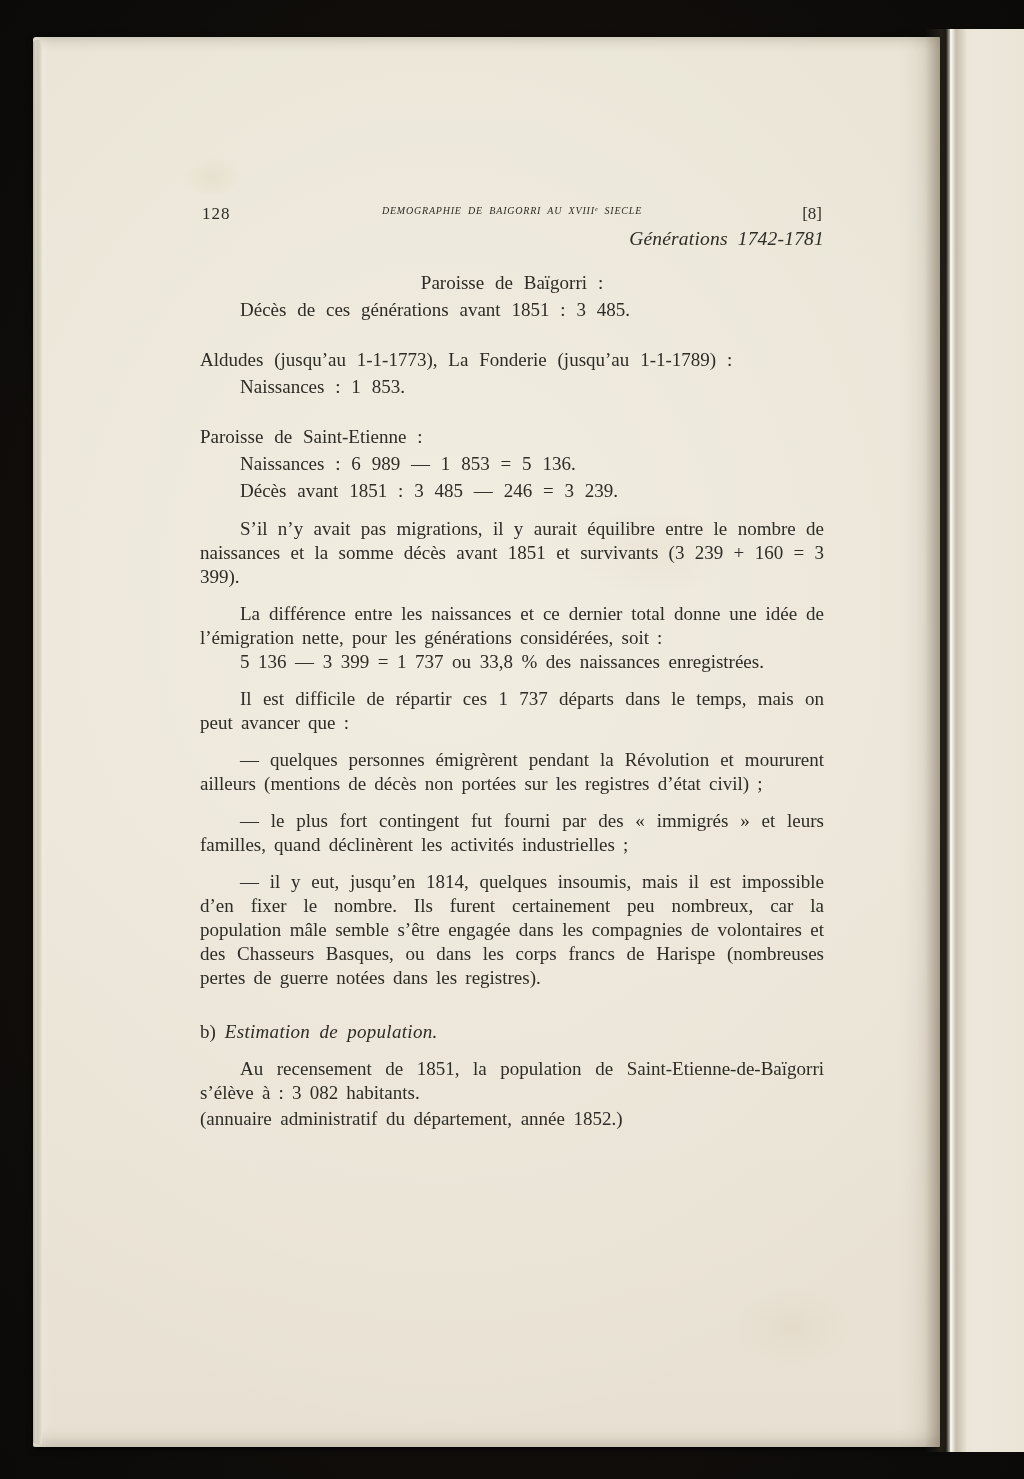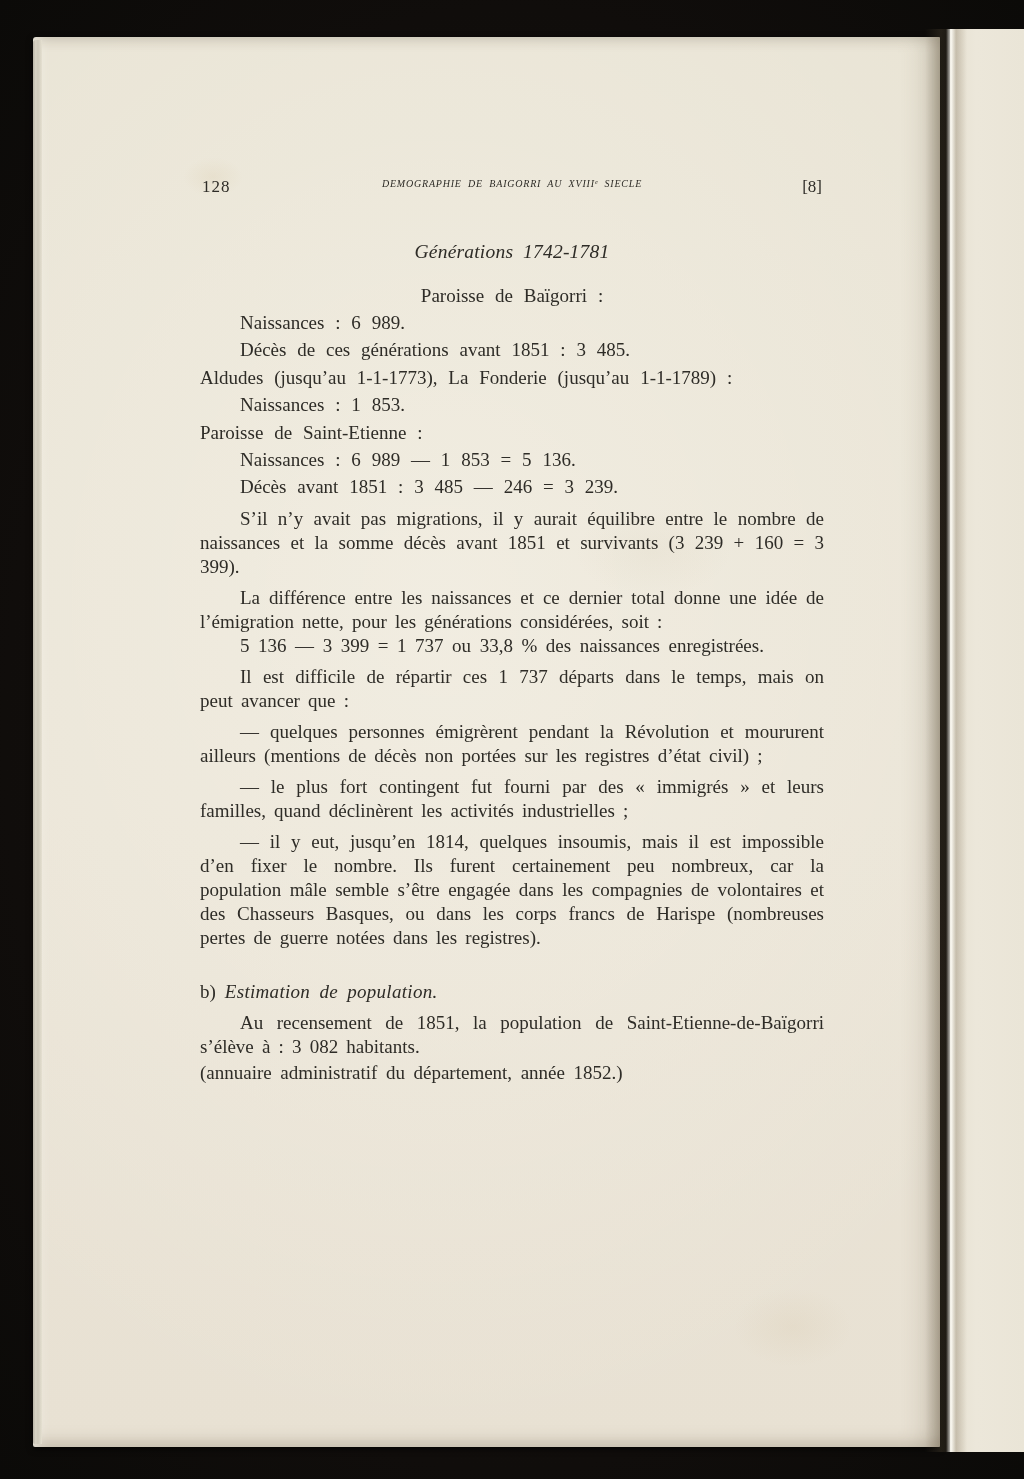--- a/index.html
+++ b/index.html
@@ -54,61 +54,60 @@
       rgba(0,0,0,0) 0%,
       rgba(96,84,62,0.28) 38%,
       rgba(60,52,38,0.38) 50%,
       rgba(255,254,248,0.85) 62%,
       rgba(120,106,80,0.30) 74%,
       rgba(0,0,0,0) 100%);
   }
   
   .text-block {
     position: absolute;
-    left: 167px; top: 140px;
+    left: 167px; top: 167px;
     width: 624px;
     color: #2e2c27;
   }
   .running-header {
     position: relative;
     height: 24px;
     font-size: 17px;
   }
   .running-header .pageno { position: absolute; left: 2px; top: 0; letter-spacing: 1px; }
   .running-header .head {
     position: absolute; left: 0; right: 0; top: 1px;
     text-align: center;
     font-size: 10px;
     letter-spacing: 0.8px;
     word-spacing: 0.3em;
     font-style: italic;
   }
   .running-header .bracket { position: absolute; right: 2px; top: 0; }
   .section-title {
-    margin-top: 40px;
-    text-align: center;
+    text-align: right;
     font-style: italic;
     font-size: 19.5px;
     word-spacing: 0.25em;
     letter-spacing: 0.2px;
   }
   .body-text { font-size: 19px; }
   .stat-heading {
-    margin-top: 1px;
+    margin-top: 23px;
     line-height: 27px;
     word-spacing: 0.32em;
   }
   .stat-heading.first { margin-top: 19px; text-align: center; }
   .stat-line {
     margin-left: 40px;
     line-height: 27px;
     word-spacing: 0.32em;
   }
   .para {
-    margin-top: 7px;
+    margin-top: 13px;
     line-height: 24px;
     text-align: justify;
     word-spacing: 0.18em;
   }
   .para.first-gap { margin-top: 12px; }
   .para.indent { text-indent: 40px; }
   .equation {
     margin-left: 40px;
     line-height: 24px;
     word-spacing: 0.2em;
@@ -150,21 +149,20 @@
     <div class="running-header">
       <span class="pageno">128</span>
       <span class="head">DEMOGRAPHIE DE BAIGORRI AU XVIIIᵉ SIECLE</span>
       <span class="bracket">[8]</span>
     </div>
 
     <div class="section-title">Générations 1742-1781</div>
 
     <div>
       <div class="stat-heading first">Paroisse de Baïgorri :</div>
-      <div class="stat-line">Naissances : 6 989.</div>
       <div class="stat-line">Décès de ces générations avant 1851 : 3 485.</div>
     </div>
 
     <div>
       <div class="stat-heading">Aldudes (jusqu’au 1-1-1773), La Fonderie (jusqu’au 1-1-1789) :</div>
       <div class="stat-line">Naissances : 1 853.</div>
     </div>
 
     <div>
       <div class="stat-heading">Paroisse de Saint-Etienne :</div>

